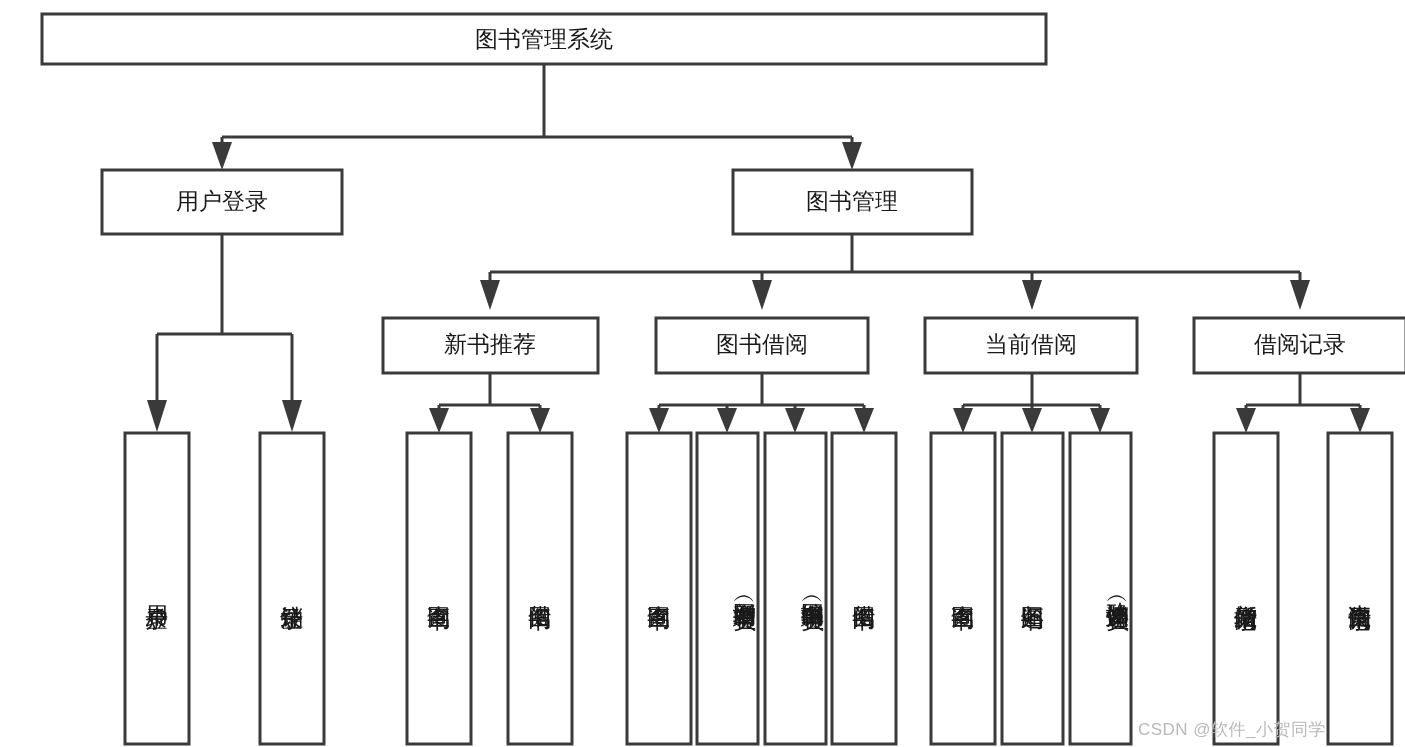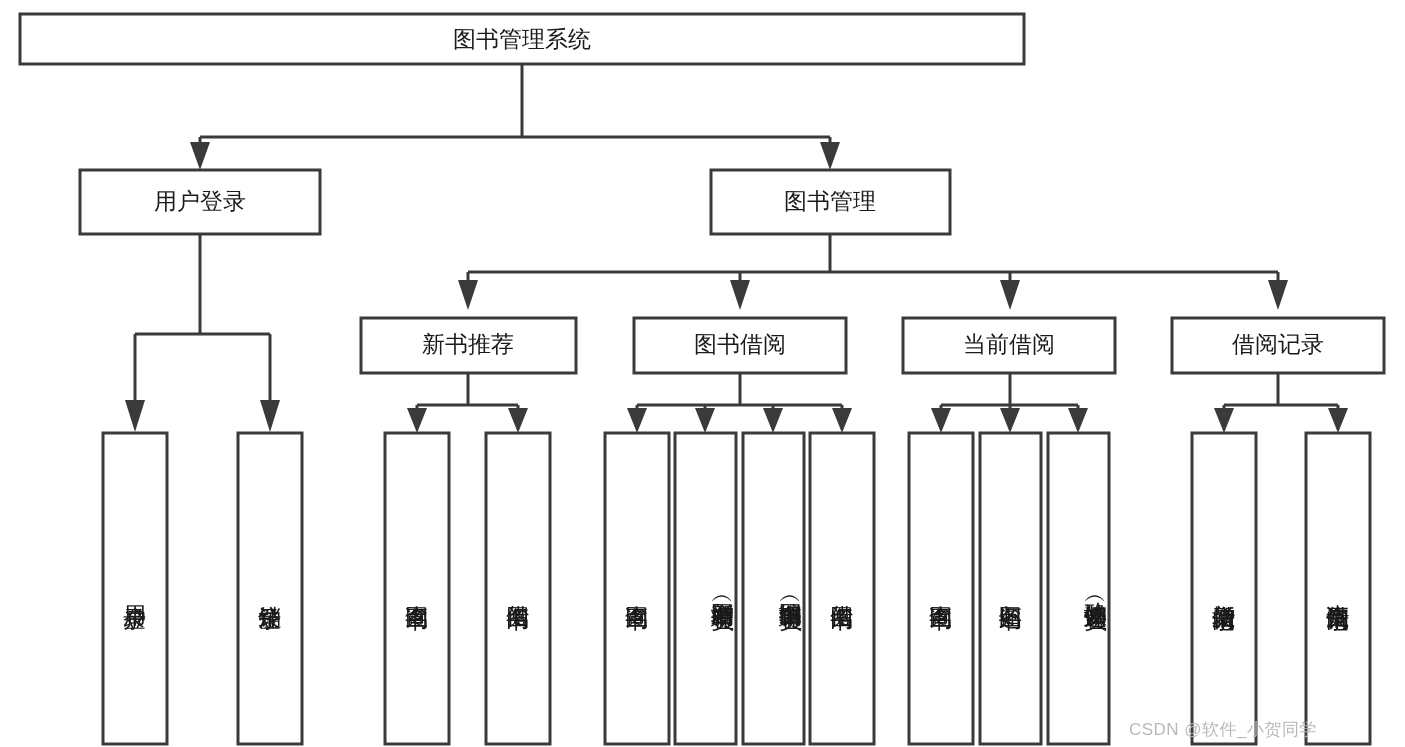--- a/index.html
+++ b/index.html
@@ -11,20 +11,21 @@
     width: 1405px;
     height: 747px;
     position: relative;
     font-family: "Liberation Sans", "DejaVu Sans", sans-serif;
     overflow: hidden;
   }
   #diagram-root {
     position: relative;
     width: 1327px;
     height: 747px;
+    margin-left: 22px;
   }
   svg.diagram-canvas {
     position: absolute;
     left: 0;
     top: 0;
     width: 1405px;
     height: 747px;
   }
   .node-box {
     fill: #ffffff;
@@ -59,21 +60,21 @@
     color: #1a1a1a;
     display: flex;
     align-items: center;
     justify-content: center;
     letter-spacing: 1px;
     white-space: nowrap;
     pointer-events: none;
   }
   .watermark {
     position: absolute;
-    right: 10px;
+    right: 23px;
     bottom: 6px;
     font-family: "Liberation Sans", "DejaVu Sans", sans-serif;
     font-size: 17px;
     color: #b9b9b9;
     letter-spacing: 0.5px;
     white-space: nowrap;
   }
 </style>
 </head>
 <body>

